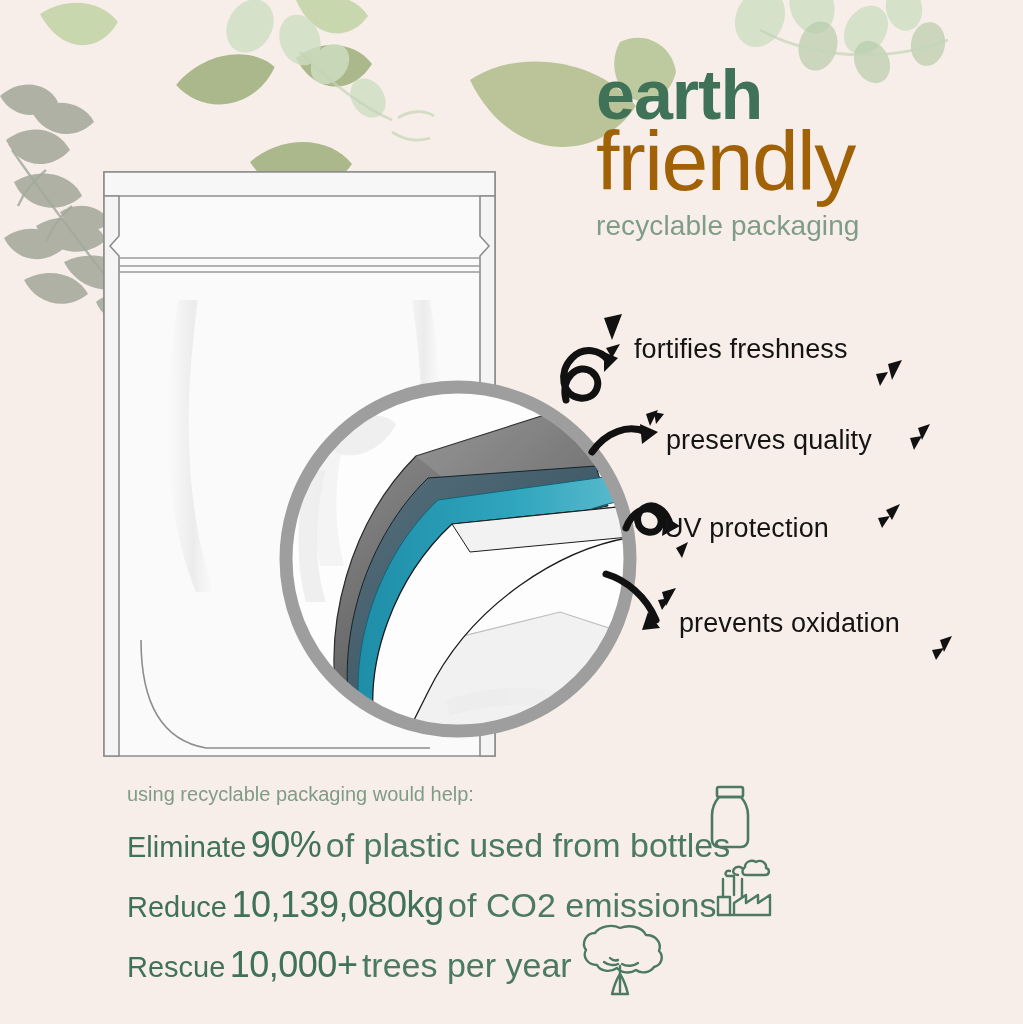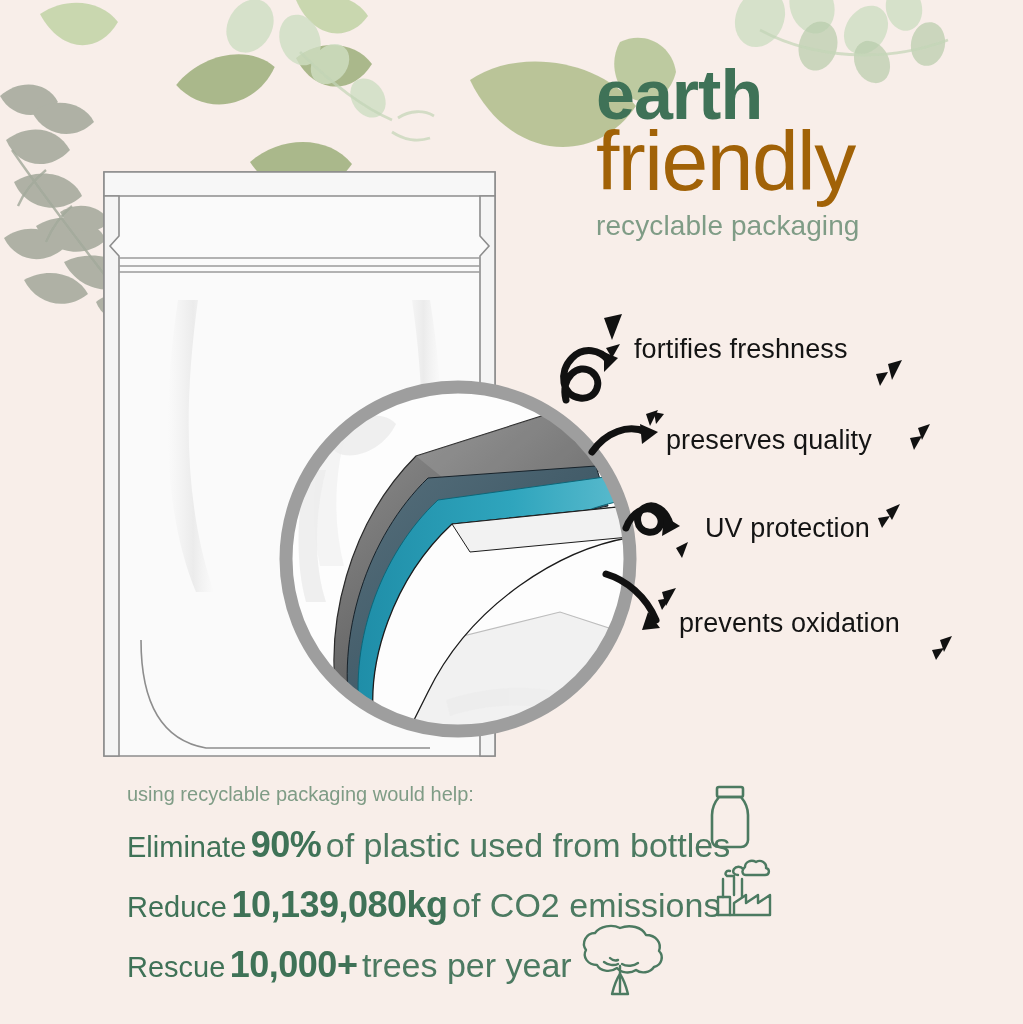--- a/index.html
+++ b/index.html
@@ -31,33 +31,33 @@
     font-size:28px;color:#7f9c86;font-weight:400;letter-spacing:0.1px;
   }
 
   
   .feature{
     position:absolute;color:#141414;font-size:27px;white-space:nowrap;
     letter-spacing:0.1px;
   }
   #feat0{left:634px;top:334px;}
   #feat1{left:666px;top:425px;}
-  #feat2{left:705px;top:513px;text-align:center;}
+  #feat2{left:664px;top:513px;text-align:center;}
   #feat3{left:679px;top:608px;}
 
   
   .stats-intro{
     position:absolute;left:127px;top:783px;
     font-size:20px;color:#7f9c86;
   }
   .stat{
     position:absolute;white-space:nowrap;color:#3f7257;
   }
   .stat .verb{font-size:29px;font-weight:normal;}
-  .stat .num{font-size:36px;font-weight:bold;letter-spacing:-0.5px;}
+  .stat .num{font-size:36px;font-weight:normal;letter-spacing:-0.5px;}
   .stat .rest{font-size:34px;font-weight:400;color:#4c7a61;}
   #stat0{left:127px;top:824px;}
   #stat1{left:127px;top:884px;}
   #stat2{left:127px;top:944px;}
 
   .icon-svg{position:absolute;}
   #icon-bottle{left:706px;top:784px;}
   #icon-factory{left:712px;top:857px;}
   #icon-tree{left:574px;top:922px;}
 </style>

